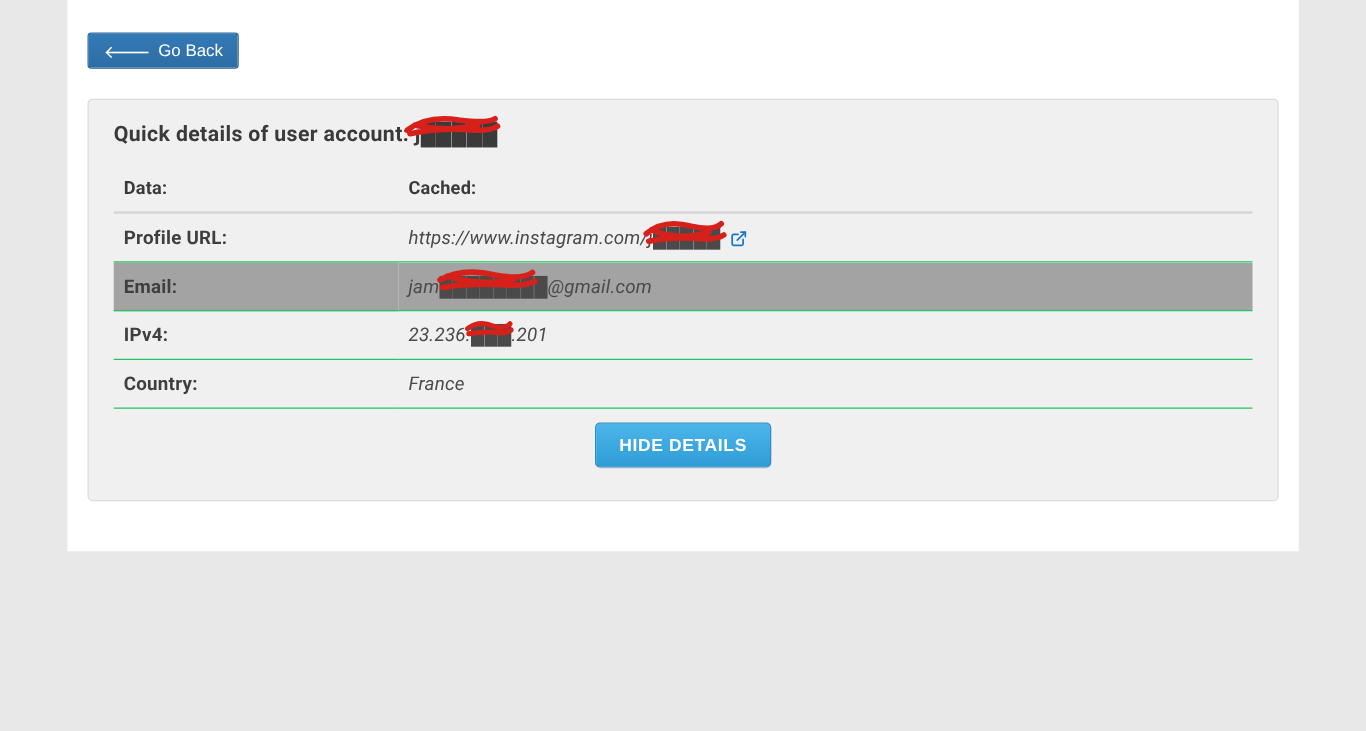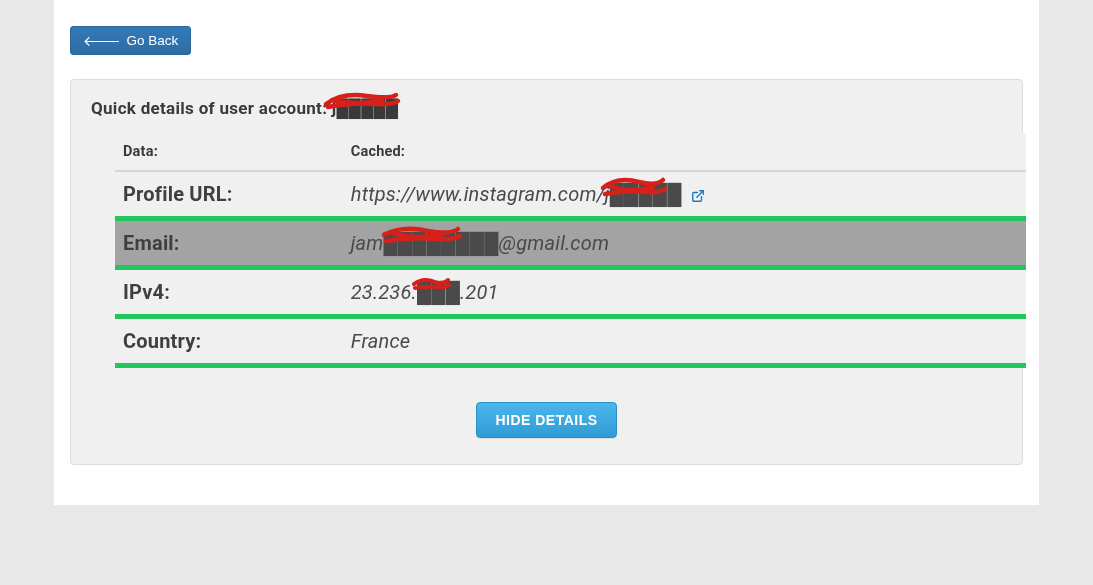--- a/index.html
+++ b/index.html
@@ -68,35 +68,34 @@
     .redact-title svg {
       left: -10px;
       top: -12px;
       width: 80px;
       height: 30px;
     }
     table.details {
       width: 100%;
       border-collapse: collapse;
       background: #f0f0f0;
-      margin-left: 24px;
     }
     table.details th {
       text-align: left;
       font-size: 14.5px;
       font-weight: 700;
       color: #3a3a3a;
       padding: 10px 8px;
       border-bottom: 2px solid #d6d6d6;
       letter-spacing: 0.2px;
     }
     table.details td {
-      font-size: 20px;
+      font-size: 15px;
       padding: 10px 8px;
-      border-bottom: 5px solid #22c55e;
+      border-bottom: 1px solid #22c55e;
       color: #3f3f3f;
       letter-spacing: 0.2px;
     }
     table.details td.key {
       width: 25%;
       font-weight: 700;
     }
     table.details td.val {
       font-style: italic;
       color: #4a4a4a;
@@ -110,21 +109,21 @@
       vertical-align: middle;
       margin-left: 4px;
       color: #1a79c4;
     }
     .ext-link-icon svg {
       width: 14px;
       height: 14px;
     }
     .hide-details-btn {
       display: block;
-      margin: 34px auto 0 auto;
+      margin: 11px auto 0 auto;
       background: #3ca9e0;
       background: linear-gradient(#4cb6ea, #2f9cd6);
       border: 1px solid #2b8fc6;
       color: #ffffff;
       font-size: 14px;
       font-weight: 700;
       letter-spacing: 0.5px;
       padding: 9px 18px;
       border-radius: 4px;
       cursor: pointer;

